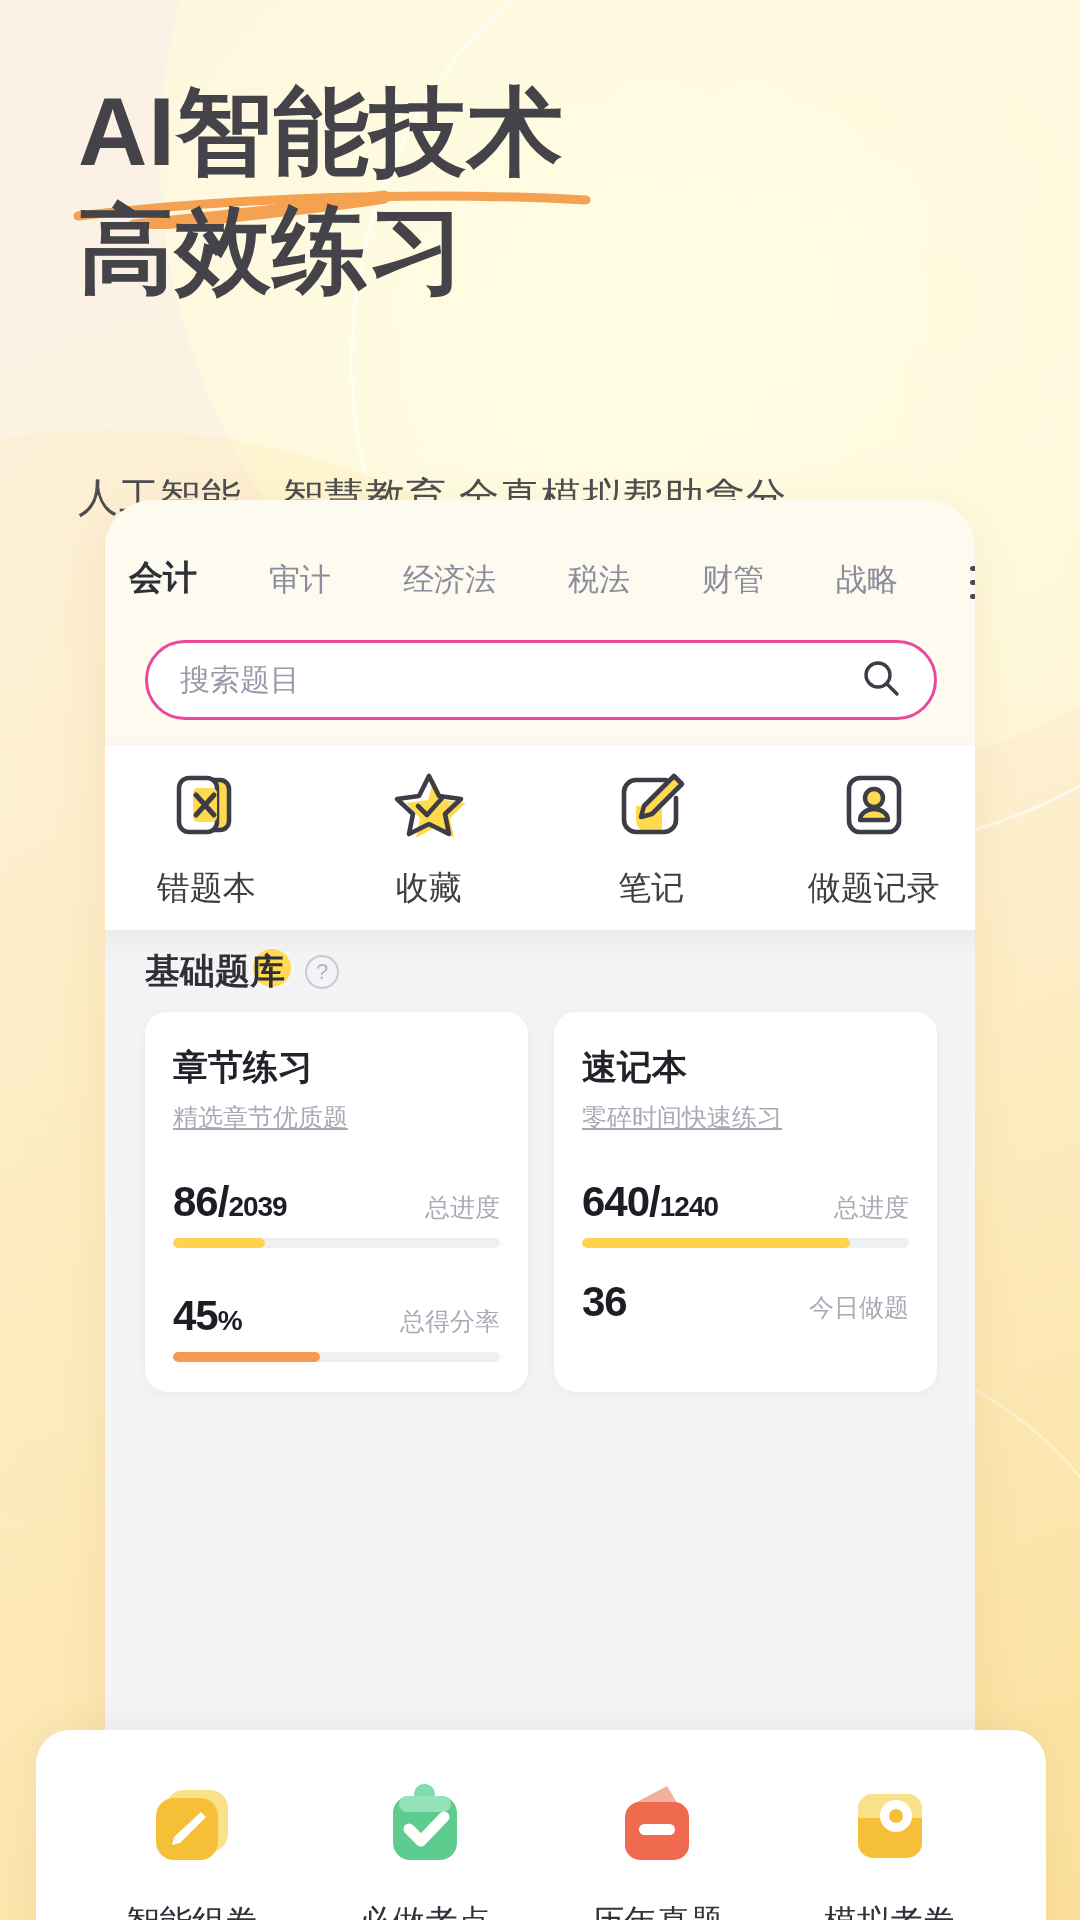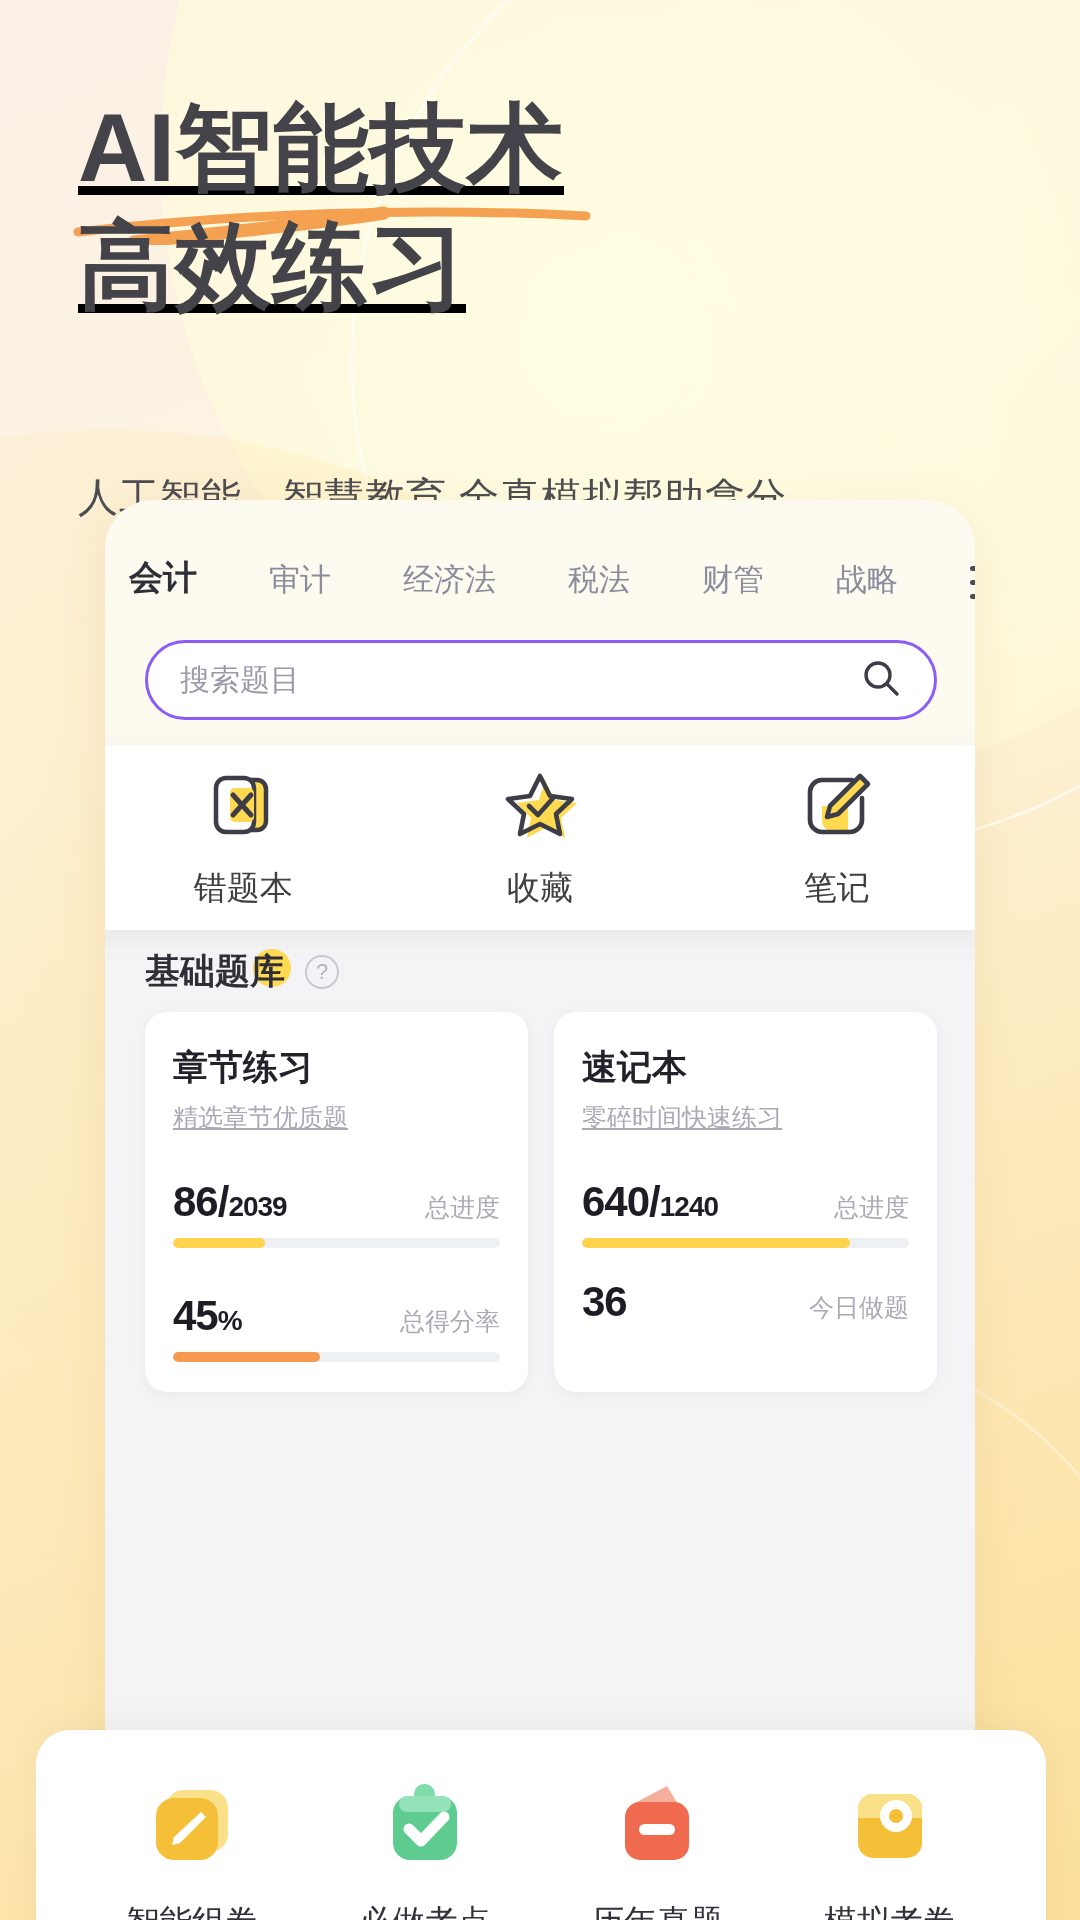--- a/index.html
+++ b/index.html
@@ -42,21 +42,21 @@
   }
   .bg-arc4 {
     position:absolute;
     width:760px; height:760px;
     border-radius:50%;
     right:-90px; bottom:-180px;
     border:3px solid rgba(255,255,255,.35);
   }
 
   
-  .hero { position:absolute; left:78px; top:96px; width:920px;text-decoration:underline; }
+  .hero { position:absolute; left:78px; top:80px; width:920px; }
   .hero h1 {
     font-size:96px;
     line-height:104px;
     font-weight:900;
     color:#434349;
     letter-spacing:1px;
     position:relative;
     z-index:2;
   }
   .hero h1 .line2 { display:block; margin-top:14px; }
@@ -105,21 +105,21 @@
   }
   .hamburger i { display:block; height:5px; background:#4a4a54; border-radius:3px; }
   .hamburger i:nth-child(1){ width:44px; }
   .hamburger i:nth-child(2){ width:36px; }
   .hamburger i:nth-child(3){ width:28px; }
 
   
   .searchbar {
     position:absolute; left:40px; top:140px;
     width:792px; height:80px;
-    background:#fff; border:3px solid #8b5cf6; border-radius:42px;
+    background:#fff; border:3px solid #ec4899; border-radius:42px;
     display:flex; align-items:center; padding:0 32px;
   }
   .searchbar .ph { font-size:30px; color:#9a9aab; }
   .searchbar .mag { margin-left:auto; }
 
   
   .quick {
     position:absolute; left:-70px; top:245px;
     width:1010px; height:185px;
     background:#fff; border-radius:34px;
@@ -273,20 +273,30 @@
       <span>
         <svg width="82" height="82" viewBox="0 0 82 82">
           <path d="M26 42 L52 42 L52 68 L38 68 A12 12 0 0 1 26 56 Z" fill="#ffd94f"></path>
           <path d="M56 16 L26 16 A12 12 0 0 0 14 28 L14 56 A12 12 0 0 0 26 68 L54 68 A12 12 0 0 0 66 56 L66 34" fill="none" stroke="#3d3d47" stroke-width="4.6" stroke-linecap="round"></path>
           <path d="M64 12 L72 20 L42 50 L31 53 L34 42 Z" fill="#ffd94f" stroke="#3d3d47" stroke-width="4.6" stroke-linejoin="round"></path>
         </svg>
       </span>
       <span class="quick-label">笔记</span>
     </div>
 
+    <div class="quick-item">
+      <span>
+        <svg width="82" height="82" viewBox="0 0 82 82">
+          <rect x="16" y="14" width="50" height="54" rx="11" fill="#fff" stroke="#3d3d47" stroke-width="4.6"></rect>
+          <circle cx="41" cy="34" r="9" fill="#ffd94f" stroke="#3d3d47" stroke-width="4.4"></circle>
+          <path d="M27 56 A14 11 0 0 1 55 56 Z" fill="#ffd94f" stroke="#3d3d47" stroke-width="4.4" stroke-linejoin="round"></path>
+        </svg>
+      </span>
+      <span class="quick-label">做题记录</span>
+    </div>
   </div>
 
   <div class="section-head">
     <span class="section-title">基础题库</span>
     <span class="help-icon">?</span>
   </div>
 
   <div class="stat-row">
 
     <div class="stat-card">

